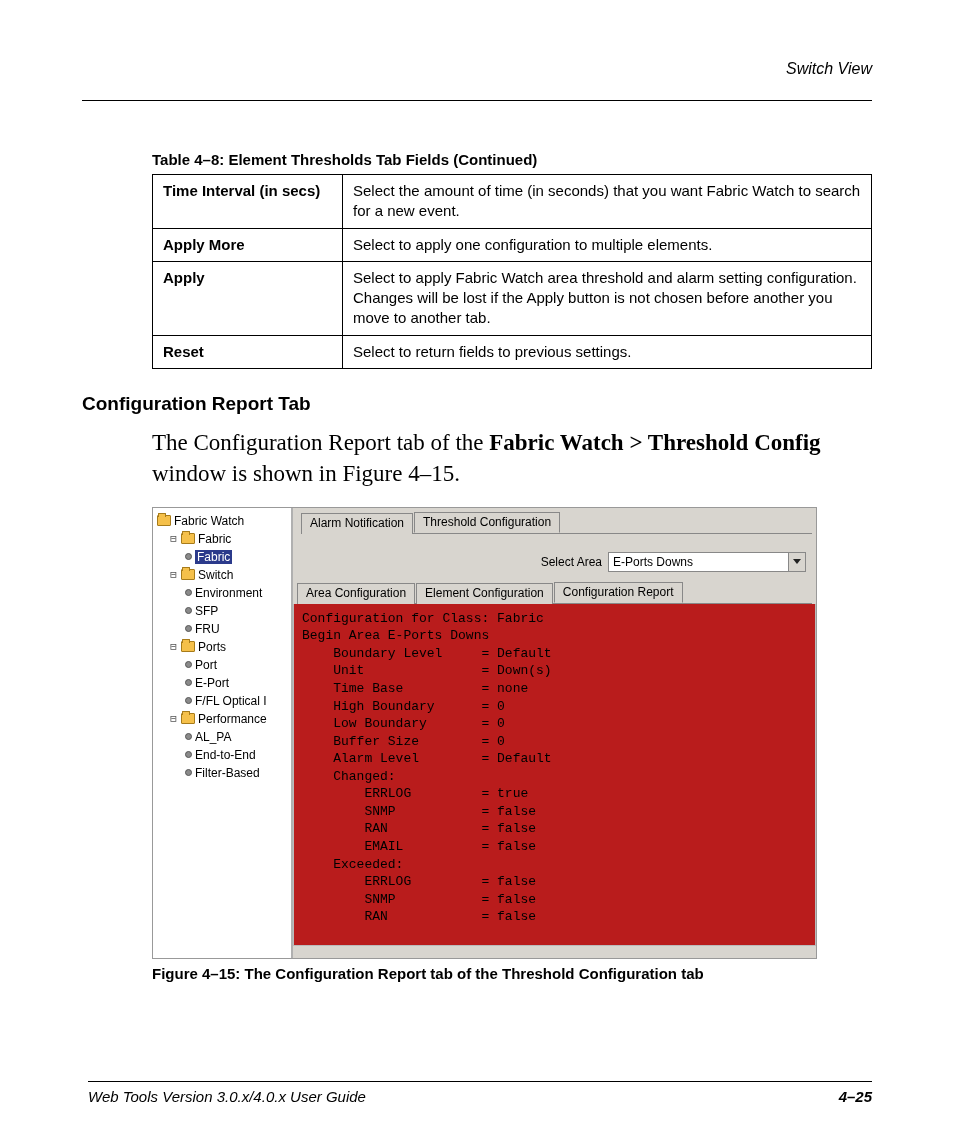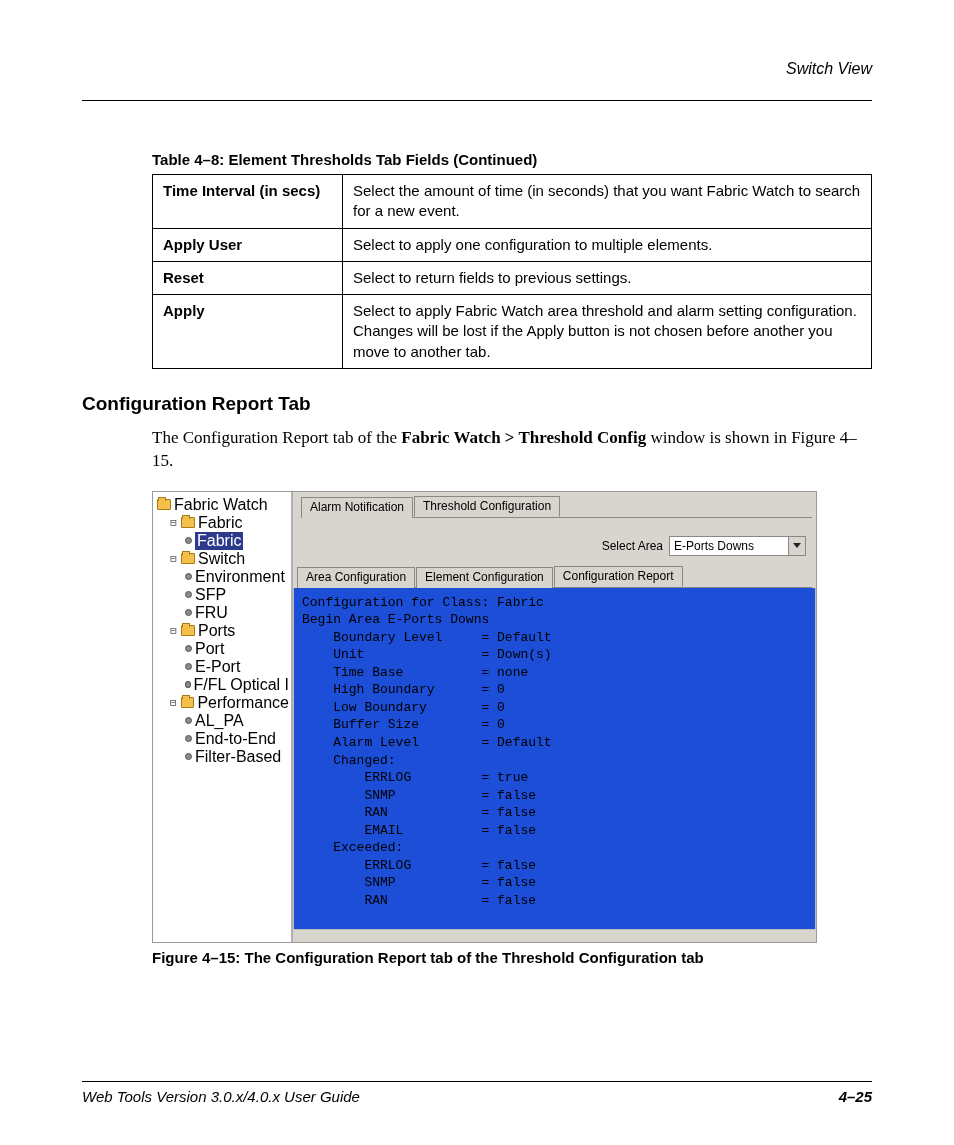--- a/index.html
+++ b/index.html
@@ -48,21 +48,21 @@
     font-weight: bold;
   }
   h2.section {
     font-family: Arial, Helvetica, sans-serif;
     font-weight: bold;
     font-size: 19px;
     margin-top: 24px;
     margin-bottom: 12px;
   }
   .body-para {
-    font-size: 17px;
+    font-size: 23px;
     margin-left: 70px;
     line-height: 1.35;
     margin-bottom: 18px;
   }
   .figure-wrap {
     margin-left: 70px;
     width: 665px;
   }
   .figure {
     border: 1px solid #999;
@@ -86,53 +86,53 @@
     align-items: center;
     height: 18px;
     gap: 3px;
   }
   .pm { width: 9px; text-align:center; font-family: monospace; font-size:11px; color:#555; }
   .folder-icon {
     width: 14px; height: 11px; background: #f5c04a; border: 1px solid #a77b1a; border-radius: 1px; position: relative;
   }
   .folder-icon::before { content:""; position:absolute; top:-3px; left:0; width:6px; height:3px; background:#f5c04a; border:1px solid #a77b1a; border-bottom:none; border-radius:1px 1px 0 0;}
   .dot-icon { width:7px; height:7px; background:#8a8a8a; border-radius:50%; border:1px solid #555;}
-  .tree-label { font-size:16px; }
+  .tree-label { font-size:12px; }
   .sel { background:#2b3a8b; color:#fff; padding:0 2px; }
   .ind1 { margin-left: 0px; }
   .ind2 { margin-left: 12px; }
   .ind3 { margin-left: 28px; }
 
   .right-pane { flex:1; background:#d8d5cf; position:relative; }
   .tabs-top { display:flex; height:22px; border-bottom:1px solid #888; margin:4px 4px 0 8px; }
   .tab { background:#d8d5cf; border:1px solid #888; border-bottom:none; padding:2px 8px; font-size:12px; margin-right:1px; position:relative; top:1px; }
   .tab.active { background:#d8d5cf; font-weight:normal; top:0; border-bottom:1px solid #d8d5cf; }
   .select-area-row { padding:18px 10px 10px 10px; display:flex; justify-content:flex-end; align-items:center; gap:6px; font-size:12px;}
   .dropdown { display:flex; align-items:stretch; }
-  .dropdown-input { background:#fff; border:1px solid #888; padding:2px 4px; width:120px; font-size:12px; font-family:Tahoma,Arial,sans-serif; }
+  .dropdown-input { background:#fff; border:1px solid #888; padding:2px 4px; width:181px; font-size:12px; font-family:Tahoma,Arial,sans-serif; }
   .dropdown-btn { width:17px; background:#d8d5cf; border:1px solid #888; border-left:none; display:flex; align-items:center; justify-content:center; }
   .chevron { width:0; height:0; border-left:4px solid transparent; border-right:4px solid transparent; border-top:5px solid #222; }
   .tabs-sub { display:flex; height:22px; border-bottom:1px solid #888; margin:0 4px; }
   .report-area {
-    background:#1d4ed8; margin:0; padding:6px 8px 8px 8px;
+    background:#b91c1c; margin:0; padding:6px 8px 8px 8px;
     font-family:"Courier New", monospace; font-size:13px; line-height:1.35;
     height: calc(100% - 108px);
     overflow:hidden; white-space:pre;
     border:1px solid #bbb; border-top:none;
   }
   .figure-caption {
     font-family: Arial, Helvetica, sans-serif;
     font-weight: bold;
     font-size: 15px;
     margin-top: 6px;
   }
   .footer {
     position:absolute;
     bottom:40px;
-    left:82px; right:82px;
+    left:88px; right:82px;
     border-top:1.5px solid #000;
     padding-top:6px;
     display:flex;
     justify-content:space-between;
     font-family: Arial, Helvetica, sans-serif;
     font-style: italic;
     font-size: 15px;
   }
   .footer .pg { font-weight:bold; font-style:italic; }
 </style>
@@ -145,30 +145,30 @@
 
 <div class="table-caption">Table 4–8:  Element Thresholds Tab Fields (Continued)</div>
 
 <table class="fields">
   <tbody>
     <tr>
       <td class="left">Time Interval (in secs)</td>
       <td>Select the amount of time (in seconds) that you want Fabric Watch to search for a new event.</td>
     </tr>
     <tr>
-      <td class="left">Apply User</td>
+      <td class="left">Apply More</td>
       <td>Select to apply one configuration to multiple elements.</td>
+    </tr>
+    <tr>
+      <td class="left">Apply</td>
+      <td>Select to apply Fabric Watch area threshold and alarm setting configuration. Changes will be lost if the Apply button is not chosen before another you move to another tab.</td>
     </tr>
     <tr>
       <td class="left">Reset</td>
       <td>Select to return fields to previous settings.</td>
-    </tr>
-    <tr>
-      <td class="left">Apply</td>
-      <td>Select to apply Fabric Watch area threshold and alarm setting configuration. Changes will be lost if the Apply button is not chosen before another you move to another tab.</td>
     </tr>
   </tbody>
 </table>
 
 <h2 class="section">Configuration Report Tab</h2>
 
 <p class="body-para">
   <span>The Configuration Report tab of the </span><b>Fabric Watch &gt; Threshold Config</b><span> window is shown in Figure 4–15.</span>
 </p>
 

